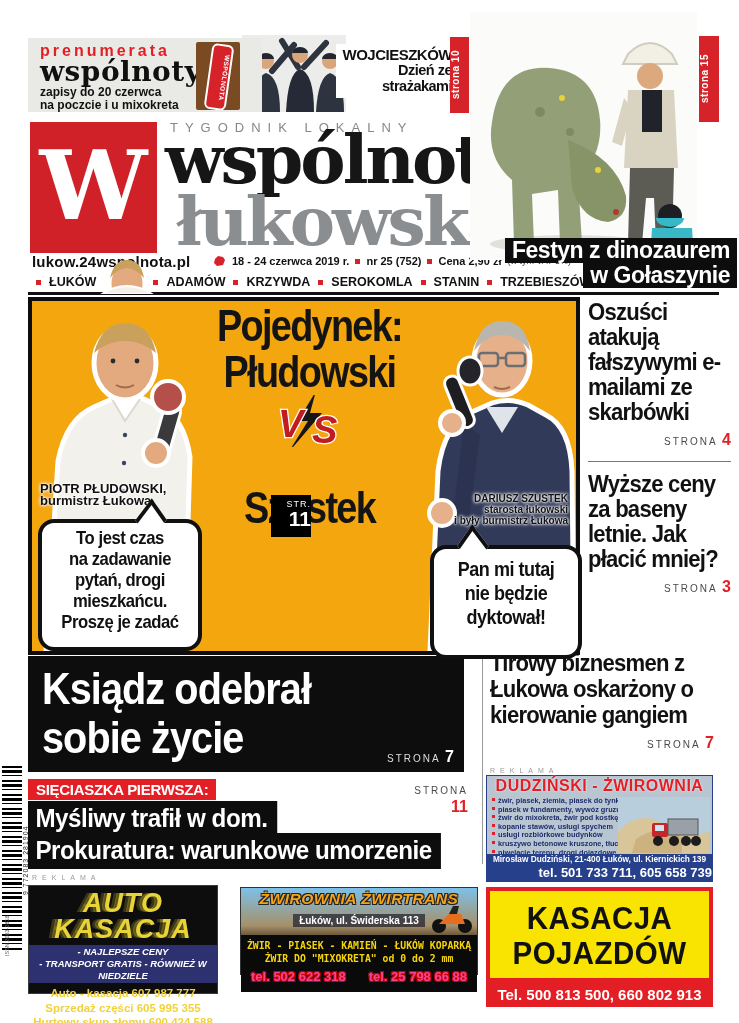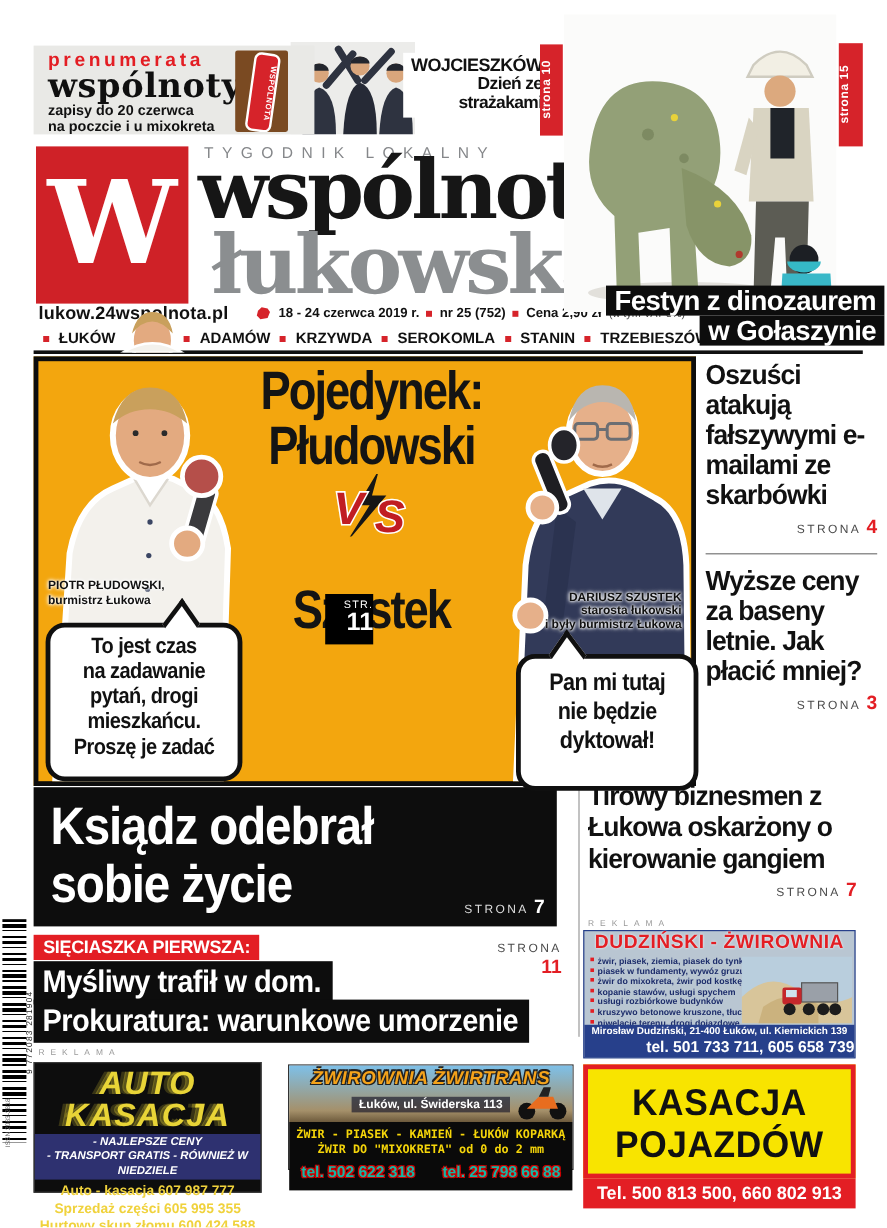--- a/index.html
+++ b/index.html
@@ -44,21 +44,21 @@
   .navspacer{width:52px;}
   .navhead{left:90px;top:254px;width:74px;height:40px;z-index:2;overflow:hidden;}
   .rule{left:28px;top:292px;width:691px;height:3px;background:#101010;z-index:1;}
   
   .feature{left:28px;top:297px;width:552px;height:358px;background:#f3a60e;border:4px solid #0d0d0d;box-sizing:border-box;z-index:2;}
   .fig-left{position:absolute;left:0;top:2px;width:182px;height:348px;}
   .fig-right{position:absolute;right:0;top:2px;width:152px;height:348px;}
   .f-titles{position:absolute;left:150px;top:2px;width:255px;text-align:center;}
   .f-t{font-size:45px;font-weight:900;letter-spacing:-2px;color:#141414;line-height:46px;transform:scaleX(.84);transform-origin:center;white-space:nowrap;}
   .vswrap{position:absolute;left:228px;top:94px;width:100px;height:52px;}
-  .f-cap-left{position:absolute;left:8px;top:182px;font-size:10px;font-weight:900;line-height:11.5px;
+  .f-cap-left{position:absolute;left:8px;top:182px;font-size:13px;font-weight:900;line-height:11.5px;
               text-shadow:0 0 2px #fff,0 0 3px #fff,0 0 4px #fff;}
   .f-cap-right{position:absolute;right:8px;top:192px;text-align:right;font-size:10px;font-weight:900;line-height:11px;
               text-shadow:0 0 2px #fff,0 0 3px #fff,0 0 4px #fff;}
   .strbox{position:absolute;left:239px;top:194px;width:40px;height:42px;background:#000000;color:#fff;text-align:right;}
   .strbox .s1{font-size:9px;letter-spacing:1px;padding-top:4px;}
   .strbox .s2{font-size:21px;font-weight:900;line-height:20px;}
   .bubble{position:absolute;background:#fff;border:4px solid #101010;border-radius:16px;text-align:center;}
   .bubble-left{left:6px;top:218px;width:156px;height:120px;padding-top:4px;}
   .bubble-left::before{content:'';position:absolute;top:-16px;right:34px;width:22px;height:22px;background:#fff;
        border-left:4px solid #101010;border-top:4px solid #101010;transform:rotate(55deg) skewX(18deg);}
@@ -120,21 +120,21 @@
   .adZwir{left:240px;top:887px;width:238px;height:88px;border:1px solid #333;box-sizing:border-box;}
   .zwir-top{position:relative;height:47px;background:linear-gradient(180deg,#7ec0e8 0%,#a5906a 80%,#6d5a3c 100%);overflow:hidden;}
   .zwir-title{position:relative;text-align:center;font-weight:900;font-style:italic;font-size:15.5px;letter-spacing:.5px;color:#f5a31a;
       text-shadow:1px 1px 0 #222,-1px 1px 0 #222,1px -1px 0 #222,-1px -1px 0 #222;padding-top:2px;white-space:nowrap;z-index:2;}
   .zwir-addr{position:relative;text-align:center;z-index:2;margin-top:2px;}
   .zwir-addr span{background:rgba(20,20,40,.65);color:#fff;font-weight:bold;font-size:10px;padding:1px 6px;}
   .zwir-bike{position:absolute;right:2px;top:14px;width:46px;height:32px;z-index:1;}
   .zwir-bottom{background:#0a0a0a;height:57px;text-align:center;padding-top:4px;box-sizing:border-box;}
   .zwir-l{color:#f5d50a;font-family:"DejaVu Sans Mono",monospace;font-weight:bold;font-size:9.8px;line-height:13px;white-space:nowrap;}
   .zwir-tels{display:flex;justify-content:space-between;padding:4px 10px 0 10px;}
-  .zwir-tel{color:#14b8a6;font-weight:900;font-size:13px;text-shadow:1px 1px 0 #c00,-1px -1px 0 #c00,1px -1px 0 #c00,-1px 1px 0 #c00;}
+  .zwir-tel{color:#ec4899;font-weight:900;font-size:13px;text-shadow:1px 1px 0 #c00,-1px -1px 0 #c00,1px -1px 0 #c00,-1px 1px 0 #c00;}
   .adKas{left:486px;top:887px;width:227px;height:124px;}
   .kas-box{background:#f8e400;border:4px solid #e31e24;height:95px;box-sizing:border-box;text-align:center;padding-top:10px;}
   .kas-l{font-size:31px;font-weight:900;letter-spacing:.5px;color:#111;line-height:35px;transform:scaleX(.95);transform-origin:center;}
   .kas-tel{background:#e31e24;color:#fff;font-weight:900;font-size:15px;text-align:center;line-height:25px;height:25px;}
 </style>
 </head>
 <body>
 
 <div class="page">
 

